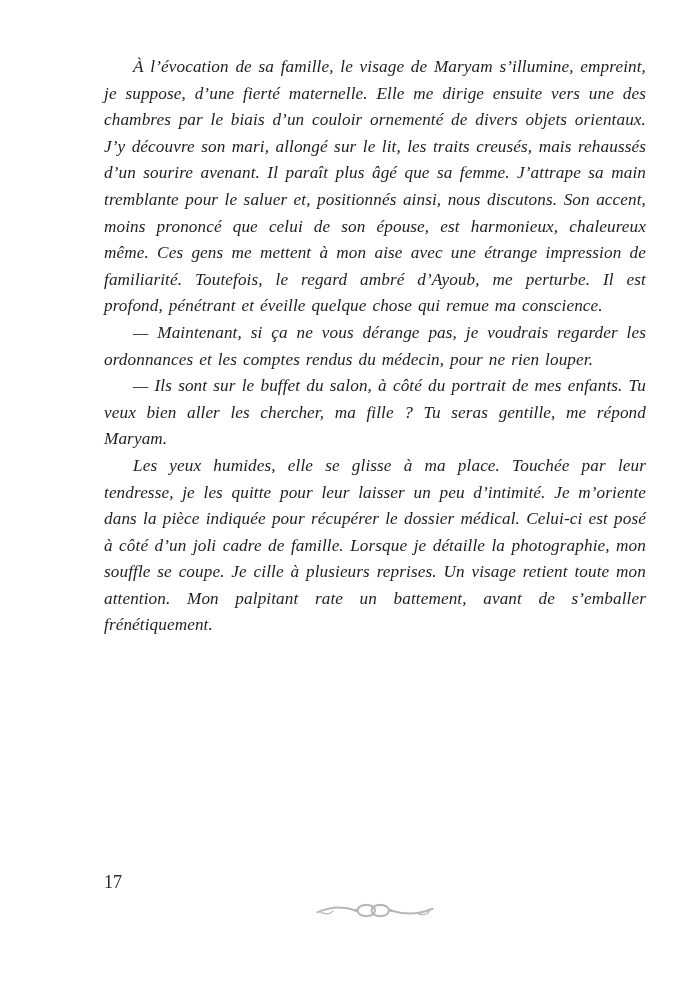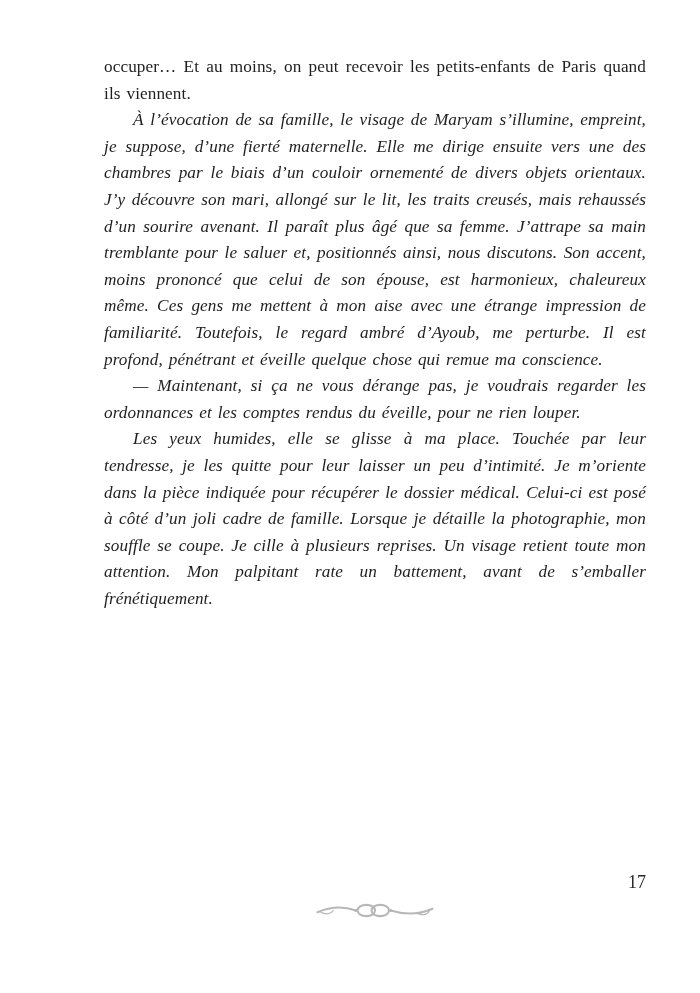--- a/index.html
+++ b/index.html
@@ -33,43 +33,43 @@
   }
   .text-block p.indent {
     text-indent: 29px;
     font-style: italic;
   }
   .page-footer {
     position: absolute;
     left: 104px;
     width: 542px;
     top: 872px;
-    text-align: right;
+    text-align: left;
   }
   .page-number {
     font-size: 18px;
     color: #2a2a2a;
     display: block;
   }
   .ornament {
     display: block;
     margin: 6px auto 0 auto;
     width: 122px;
     height: 24px;
   }
 </style>
 </head>
 <body>
 
 <div class="book-page">
 
   <div class="text-block">
-    <p>occuper… Et au moins, on peut recevoir les petits-enfants de Paris quand ils viennent.</p>
     <p class="indent">À l’évocation de sa famille, le visage de Maryam s’illumine, empreint, je suppose, d’une fierté maternelle. Elle me dirige ensuite vers une des chambres par le biais d’un couloir ornementé de divers objets orientaux. J’y découvre son mari, allongé sur le lit, les traits creusés, mais rehaussés d’un sourire avenant. Il paraît plus âgé que sa femme. J’attrape sa main tremblante pour le saluer et, positionnés ainsi, nous discutons. Son accent, moins prononcé que celui de son épouse, est harmonieux, chaleureux même. Ces gens me mettent à mon aise avec une étrange impression de familiarité. Toutefois, le regard ambré d’Ayoub, me perturbe. Il est profond, pénétrant et éveille quelque chose qui remue ma conscience.</p>
-    <p class="indent">— Maintenant, si ça ne vous dérange pas, je voudrais regarder les ordonnances et les comptes rendus du éveille, pour ne rien louper.</p>
+    <p class="indent">— Maintenant, si ça ne vous dérange pas, je voudrais regarder les ordonnances et les comptes rendus du médecin, pour ne rien louper.</p>
+    <p class="indent">— Ils sont sur le buffet du salon, à côté du portrait de mes enfants. Tu veux bien aller les chercher, ma fille ? Tu seras gentille, me répond Maryam.</p>
     <p class="indent">Les yeux humides, elle se glisse à ma place. Touchée par leur tendresse, je les quitte pour leur laisser un peu d’intimité. Je m’oriente dans la pièce indiquée pour récupérer le dossier médical. Celui-ci est posé à côté d’un joli cadre de famille. Lorsque je détaille la photographie, mon souffle se coupe. Je cille à plusieurs reprises. Un visage retient toute mon attention. Mon palpitant rate un battement, avant de s’emballer frénétiquement.</p>
   </div>
 
   <div class="page-footer">
     <span class="page-number">17</span>
     <span class="ornament">
       <svg viewBox="0 0 140 26" width="122" height="23" aria-hidden="true">
         <g fill="none" stroke="#b7b7b7" stroke-width="2.4" stroke-linecap="round">
           <path d="M4 15 C 18 9, 34 8, 48 13"></path>
           <path d="M8 15 C 14 18, 20 17, 22 13" stroke-width="1.4"></path>

